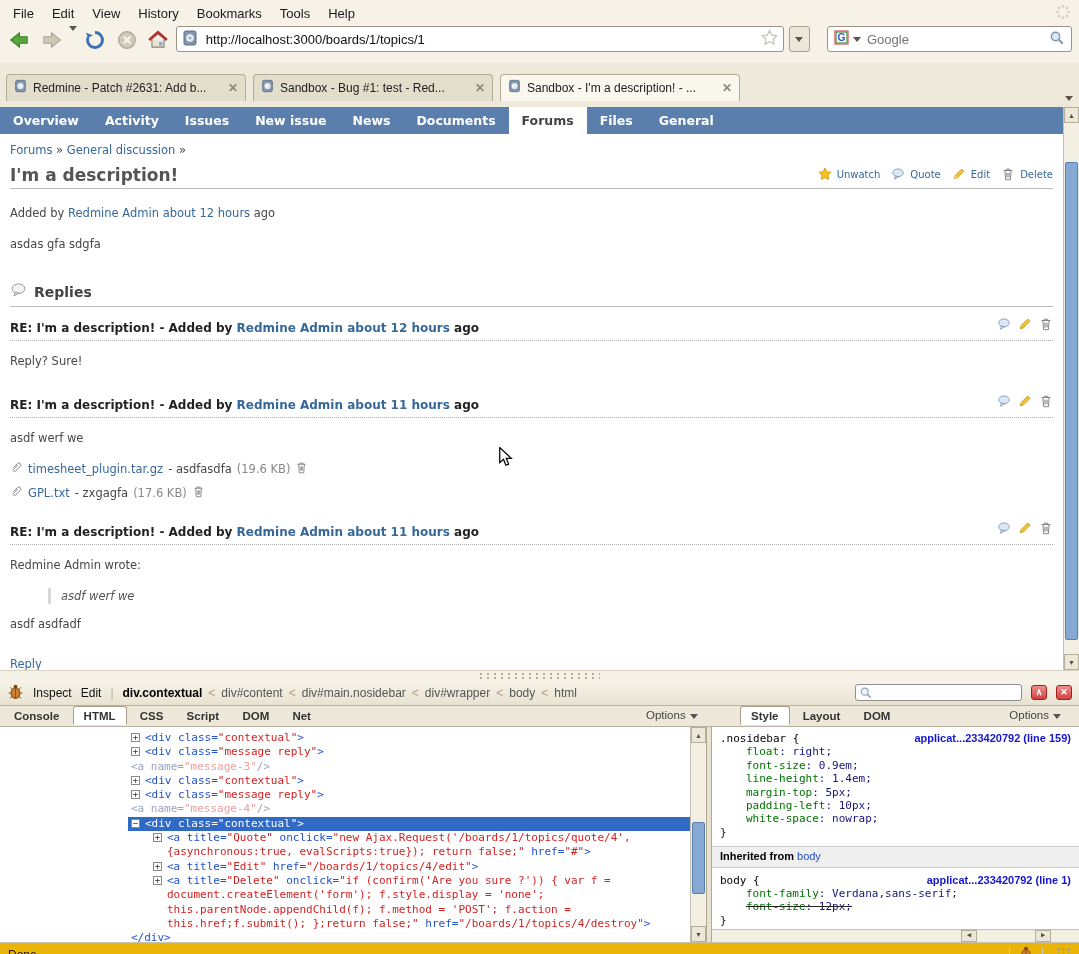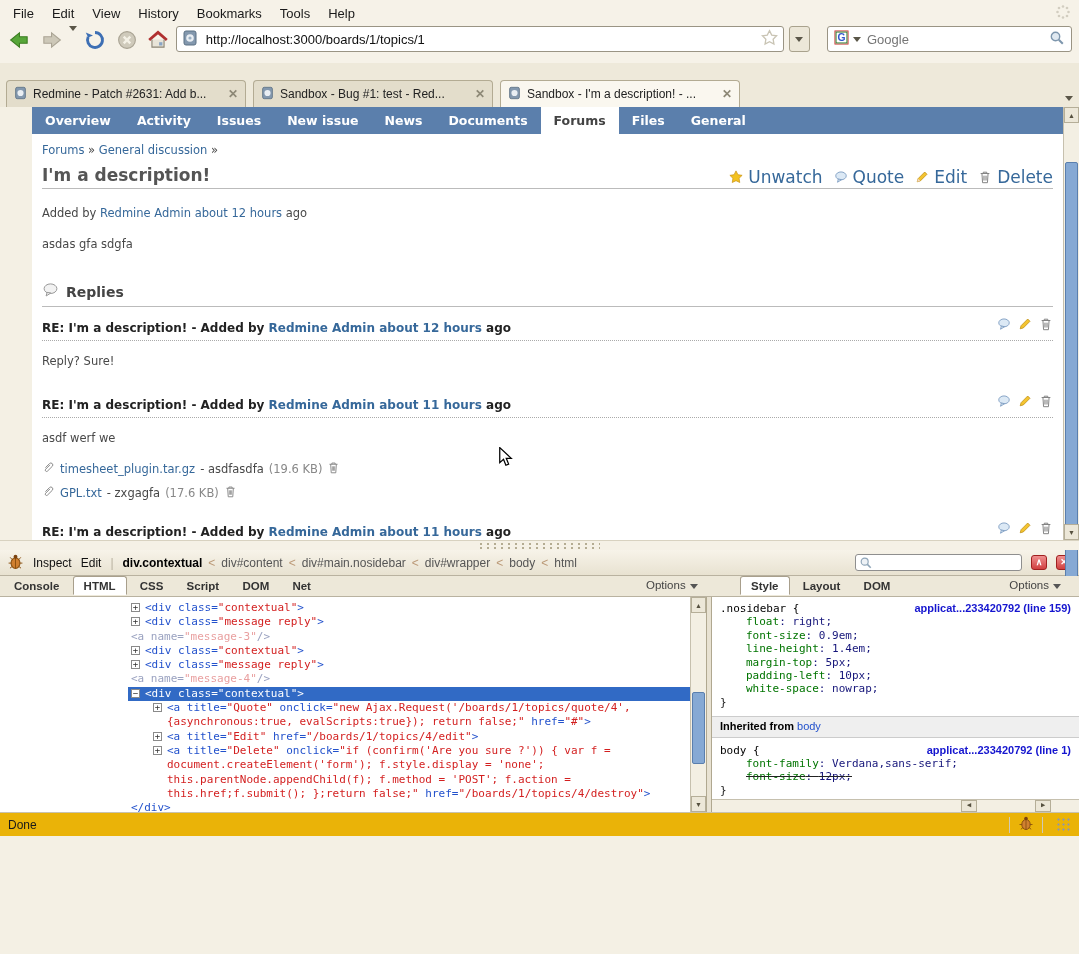--- a/index.html
+++ b/index.html
@@ -13,39 +13,39 @@
 
   #navbar { height:37px; display:flex; align-items:flex-start; gap:5px; padding:0 7px; background:#f6f2e8; }
   .nav-btn { width:30px; height:28px; display:flex; align-items:center; justify-content:center; }
   .chev { width:0;height:0;border-left:4px solid transparent;border-right:4px solid transparent;border-top:5px solid #5a5648; }
   #urlbar { flex:0 0 608px; height:26px; background:#fff; border:1px solid #9a9484; border-radius:3px; display:flex; align-items:center; padding:0 5px; gap:6px; }
   #urlbar input { flex:1; border:none; outline:none; font-size:13px; color:#111; font-family:"Liberation Sans",sans-serif; background:transparent; }
   #url-drop { width:24px; height:26px; background:#ece7d8; border:1px solid #a9a28d; border-radius:3px; display:flex; align-items:center; justify-content:center; }
   #searchbox { margin-left:12px; flex:0 0 212px; height:26px; background:#fff; border:1px solid #9a9484; border-radius:3px; display:flex; align-items:center; padding:0 6px; gap:4px; }
   #searchbox input { flex:1; border:none; outline:none; font-size:13px; color:#999; background:transparent; font-family:"Liberation Sans",sans-serif; }
 
-  #tabbar { height:44px; background:#eee9da; display:flex; align-items:flex-end; padding:4px 6px 0 6px; position:relative; }
+  #tabbar { height:44px; background:#eee9da; display:flex; align-items:center; padding:4px 6px 0 6px; position:relative; }
   .tab { width:240px; height:27px; margin-right:7px; border:1px solid #b3ab93; border-bottom:none; border-radius:4px 4px 0 0; background:#e3ddcb; display:flex; align-items:center; padding:0 7px; gap:6px; }
   .tab.active { background:#faf7ef; }
   .tab .t-label { flex:1; font-size:12px; color:#222; white-space:nowrap; overflow:hidden; }
   .tab .t-close { color:#8d8876; font-weight:bold; font-size:12px; }
   #tab-list-btn { position:absolute; right:6px; bottom:6px; }
 
   
-  #page { height:433px; background:#5eead4; position:relative;margin-left:32px; }
+  #page { height:563px; background:#5eead4; position:relative; }
   #page-inner { position:absolute; left:0; top:0; right:16px; bottom:0; overflow:hidden; background:#fff; font-family:"DejaVu Sans",sans-serif; font-size:11.5px; color:#484848; }
 
   #rm-nav { height:27px; background:#5b7fac; display:flex; }
   .rm-tab { line-height:27px; padding:0 13px; color:#fff; font-weight:bold; font-size:12.5px; }
   .rm-tab.active { background:#fff; color:#444; }
 
   #rm-content { padding:0 10px; }
   #breadcrumb { margin:9px 0 2px 0; font-size:11.5px; }
   a.rml { color:#36689a; text-decoration:none; }
-  #topic-actions { float:right; margin-top:8px; font-size:17px; display:flex; align-items:center; gap:5px; }
+  #topic-actions { float:right; margin-top:8px; font-size:10px; display:flex; align-items:center; gap:5px; }
   #topic-actions .icon { display:inline-flex; margin-left:6px; }
   h2#topic-title { font-size:17px; color:#555; margin:8px 0 0 0; padding-bottom:3px; border-bottom:1px solid #bbb; font-weight:bold; clear:none; }
   #byline { margin:17px 0 0 0; }
   #topic-body { margin:17px 0 0 0; }
 
   h3#replies-h { font-size:14px; color:#444; margin:31px 0 0 0; padding-bottom:5px; border-bottom:1px solid #bbb; display:flex; align-items:center; gap:7px; }
   .reply { margin-top:0; }
   .reply .r-icons { float:right; margin-top:10px; display:flex; gap:7px; align-items:center; }
   .reply h4 { font-size:12px; margin:0; padding:14px 0 5px 0; border-bottom:1px dotted #aaa; color:#222; font-weight:bold; }
   .reply h4 a { color:#36689a; text-decoration:none; }

